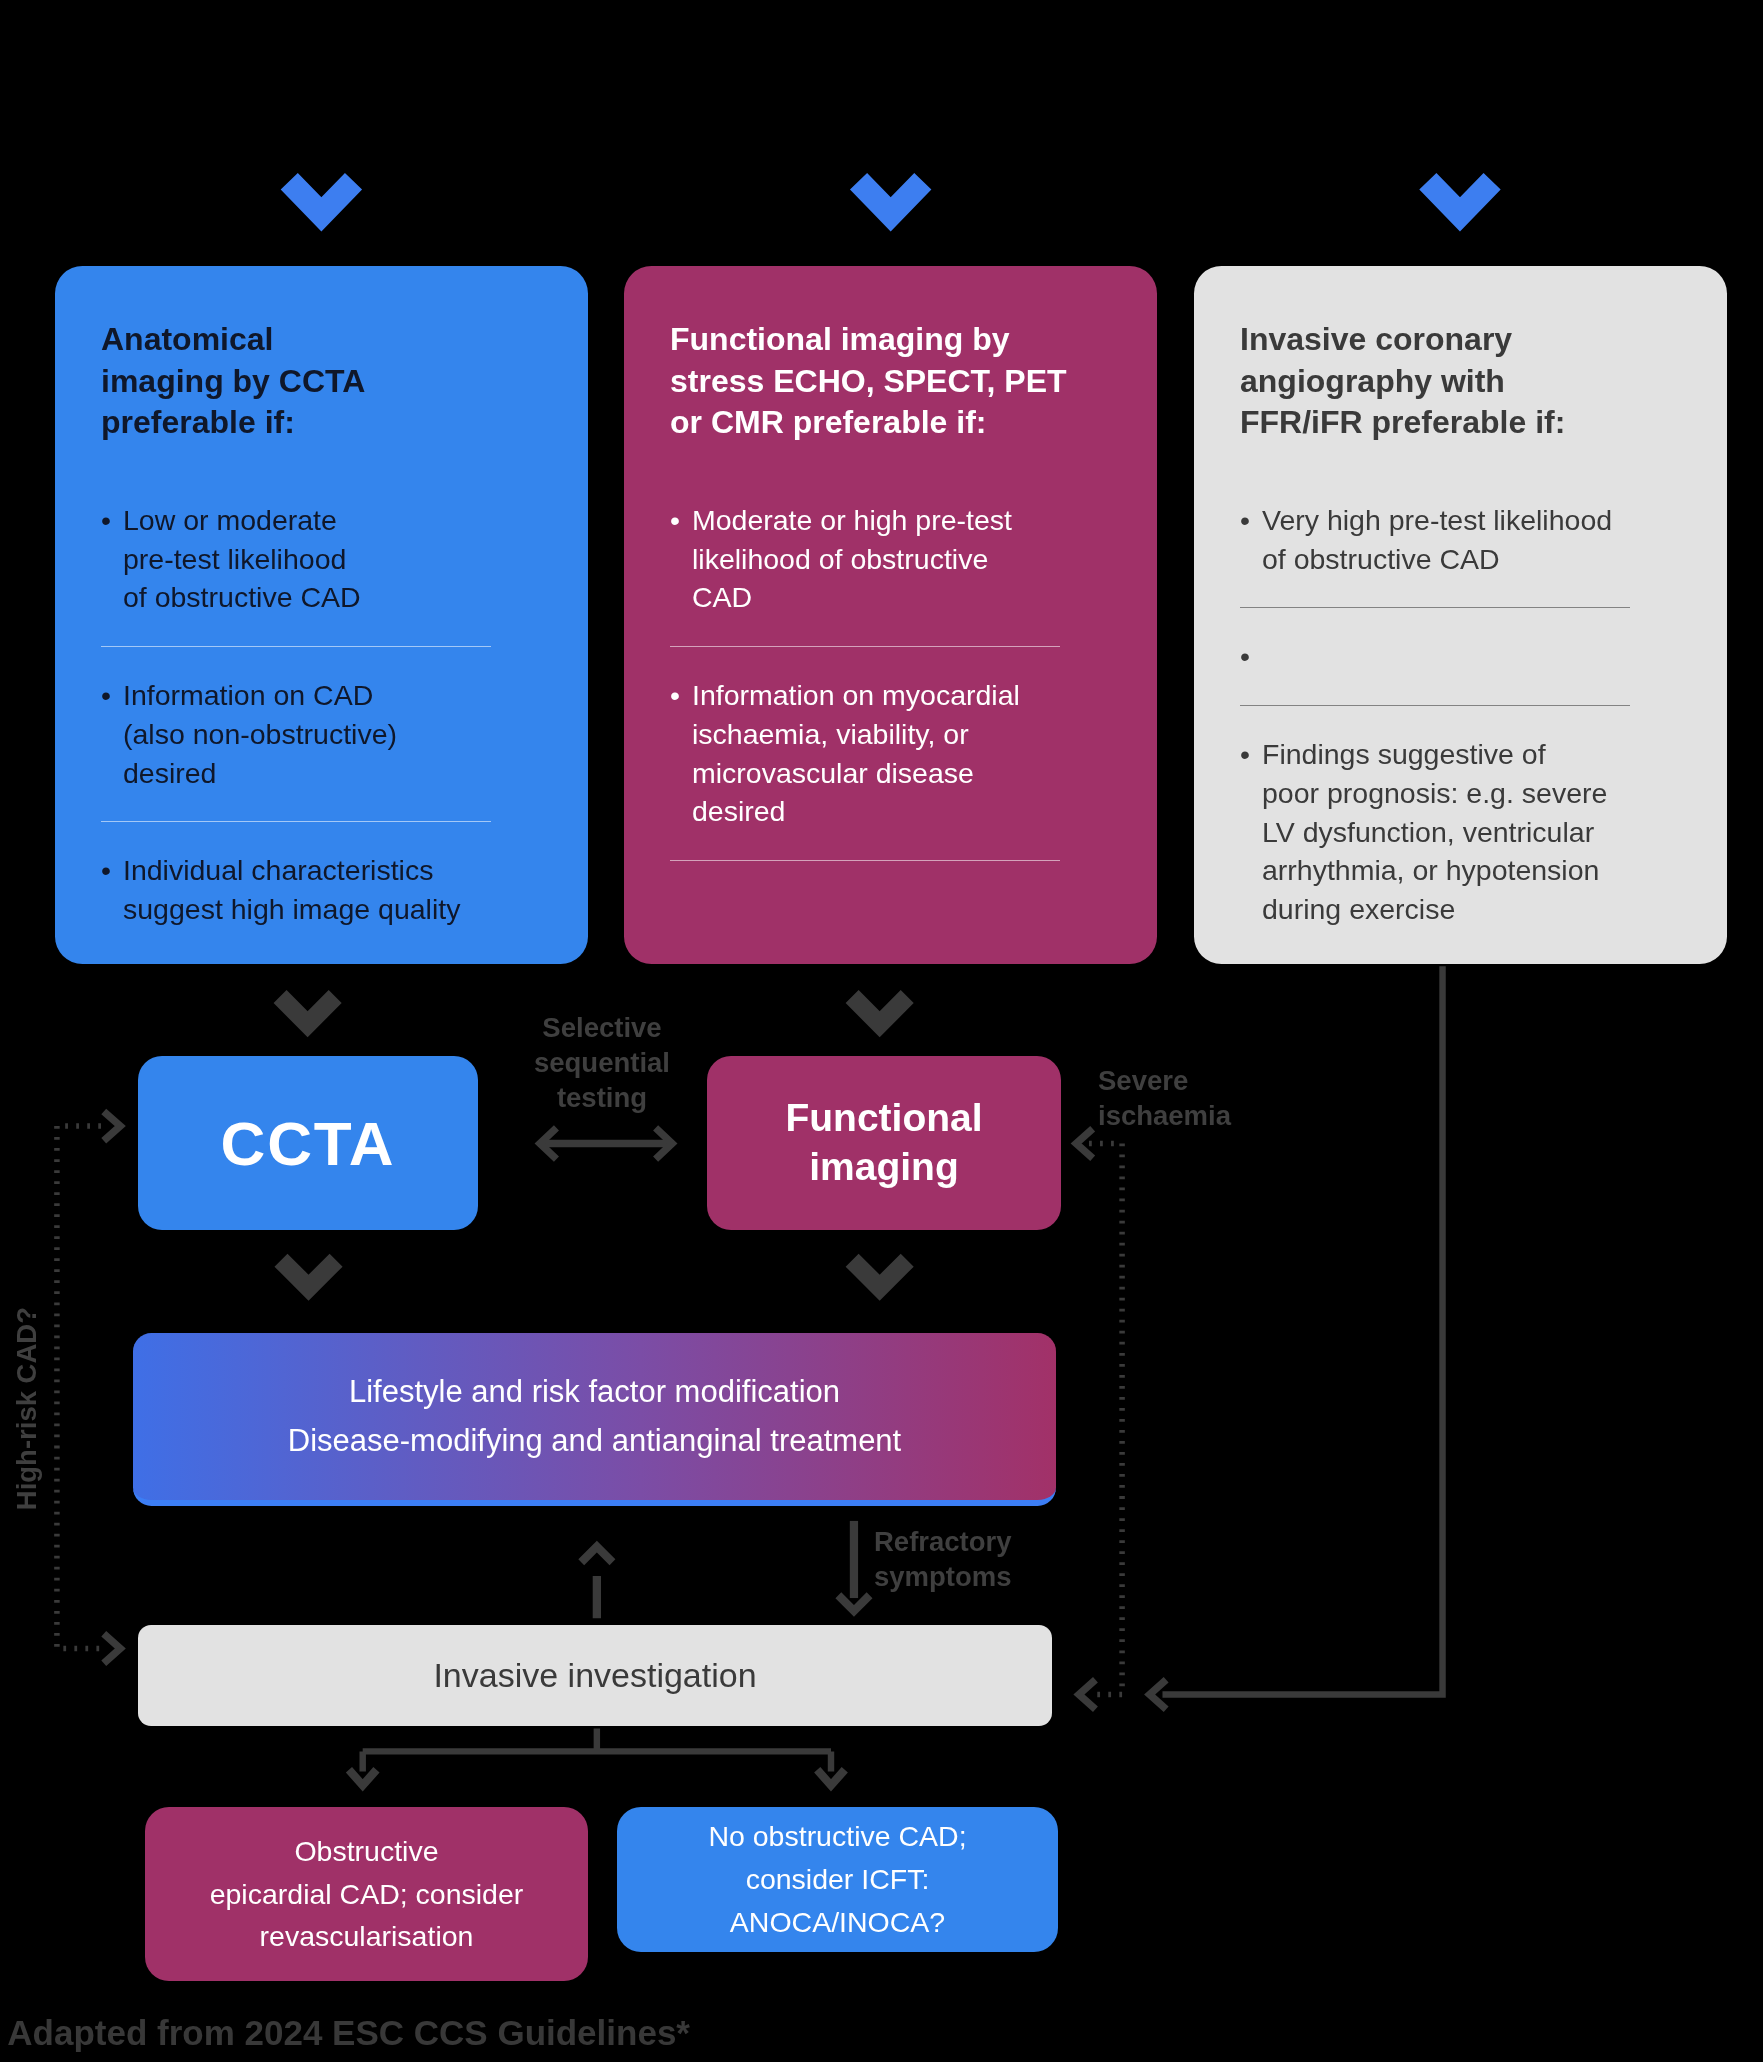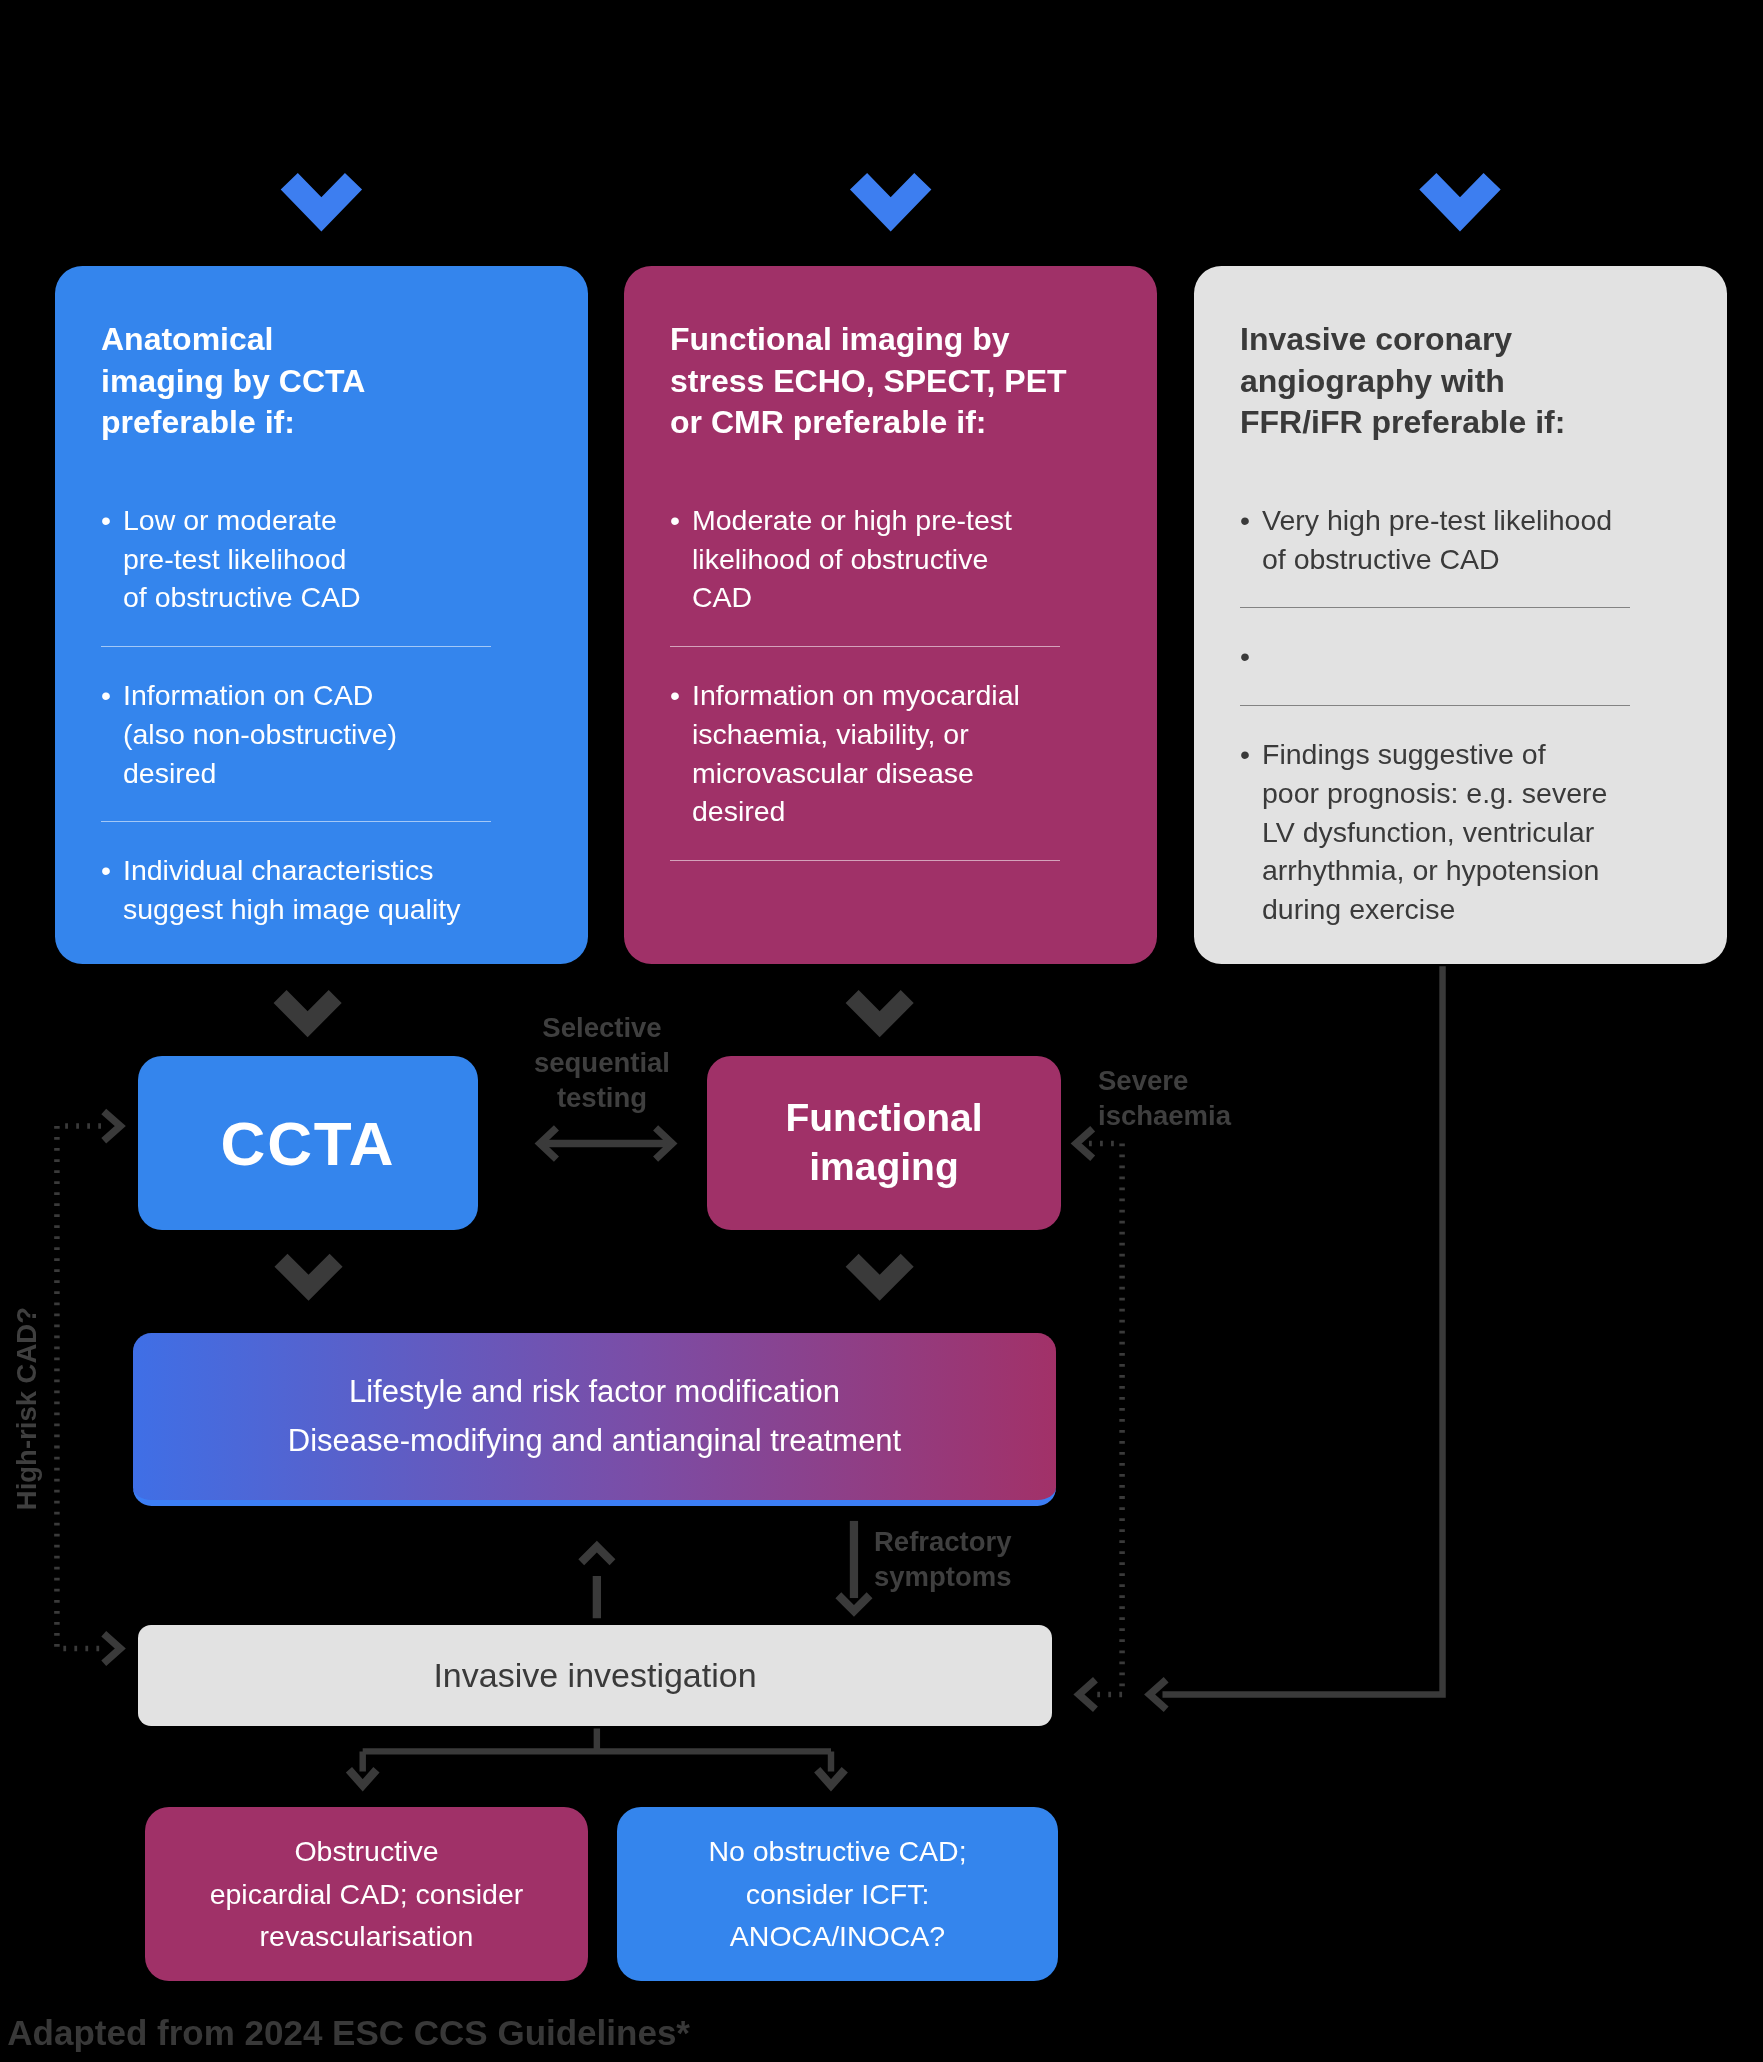--- a/index.html
+++ b/index.html
@@ -23,40 +23,40 @@
   
   .card{
     top:266px;width:533px;height:698px;border-radius:27.5px;
     padding:53px 33px 37px 46px;box-sizing:border-box;
   }
   .card .heading{font-size:32px;font-weight:700;line-height:1.3;}
   .card .bullets{margin-top:57px;}
   .bullet{display:flex;gap:12px;font-size:28.5px;line-height:1.36;font-weight:400;}
   .bullet .dot{flex:0 0 auto;}
   .divider{border:none;border-top:1.8px solid rgba(255,255,255,.55);margin:29px 0;width:86%;}
-  .card-blue{left:55px;background:#3485ed;color:#ffffff;}
+  .card-blue{left:55px;background:#3485ed;color:#0f172a;}
   .card-magenta{left:624px;background:#a03168;color:#fff;}
   .card-gray{left:1194px;background:#e2e2e2;color:#3a3a3a;}
   .card-gray .divider{border-top:1.8px solid rgba(0,0,0,.42);}
 
   
   .node{box-sizing:border-box;display:flex;align-items:center;justify-content:center;
         text-align:center;color:#fff;}
   .node-ccta{left:138px;top:1056px;width:340px;height:174px;border-radius:24px;
     background:#3485ed;font-size:62px;font-weight:700;letter-spacing:1.8px;}
   .node-func{left:707px;top:1056px;width:354px;height:174px;border-radius:24px;
     background:#a03168;font-size:39px;font-weight:700;line-height:1.25;}
   .node-lifestyle{left:133px;top:1333px;width:923px;height:173px;border-radius:18.4px;
     background:linear-gradient(90deg,#3f6fe6 0%,#7b4da6 55%,#a23168 100%);
     border-bottom:6.4px solid #3c7ef5;font-size:31px;font-weight:400;line-height:1.55;}
   .node-invasive{left:138px;top:1625px;width:914px;height:101px;border-radius:13px;
     background:#e2e2e2;color:#3a3a3a;font-size:34px;font-weight:500;}
   .node-obstructive{left:145px;top:1807px;width:443px;height:174px;border-radius:24px;
     background:#a03168;font-size:28.5px;line-height:1.5;}
-  .node-noobstructive{left:617px;top:1807px;width:441px;height:174px;border-radius:24px;
+  .node-noobstructive{left:617px;top:1807px;width:441px;height:145px;border-radius:24px;
     background:#3485ed;font-size:28.5px;line-height:1.5;}
 
   
   .edge-label{color:#3f3f3f;font-weight:700;line-height:1.28;}
   .lbl-selective{left:510px;top:1010px;width:184px;text-align:center;font-size:27.5px;}
   .lbl-severe{left:1098px;top:1063px;width:239px;text-align:left;font-size:27.5px;}
   .lbl-refractory{left:874px;top:1524px;width:239px;text-align:left;font-size:27.5px;}
   .lbl-highrisk{left:-83px;top:1391px;width:220px;text-align:center;font-size:27.5px;
     transform:rotate(-90deg);}
 

